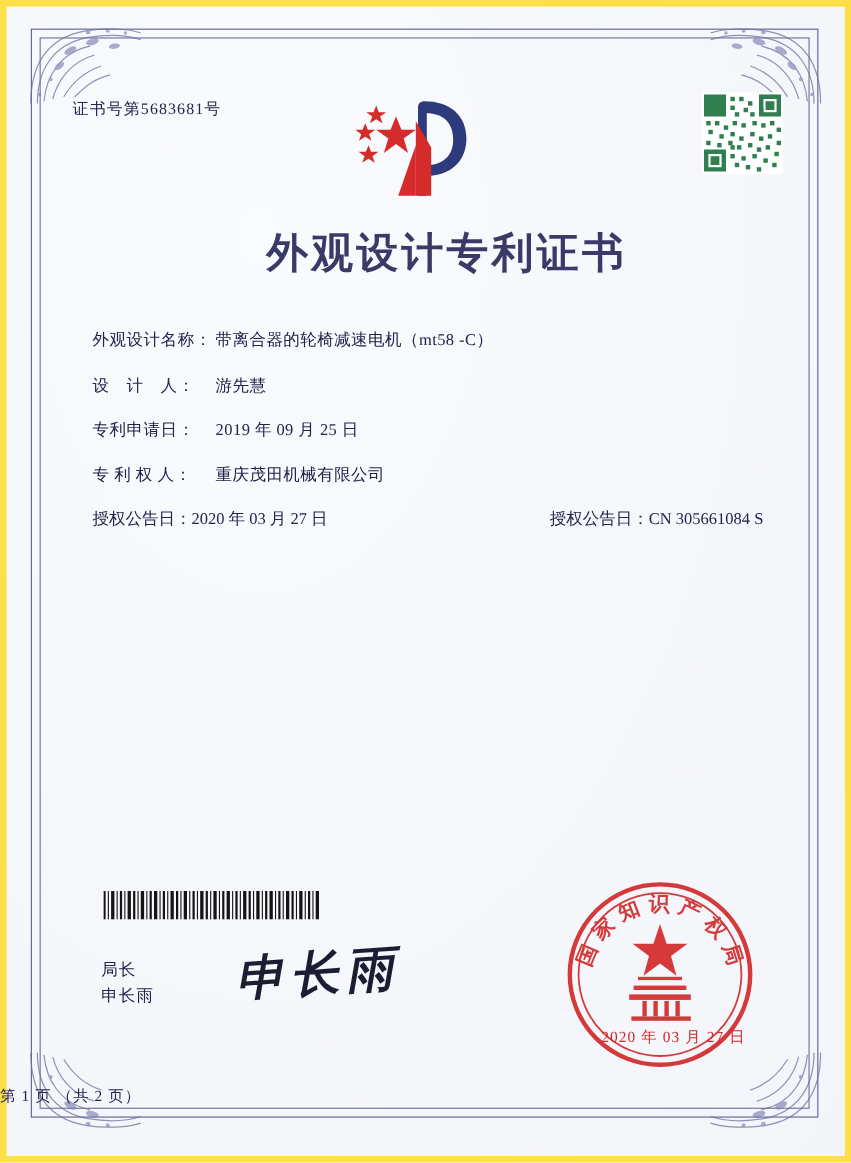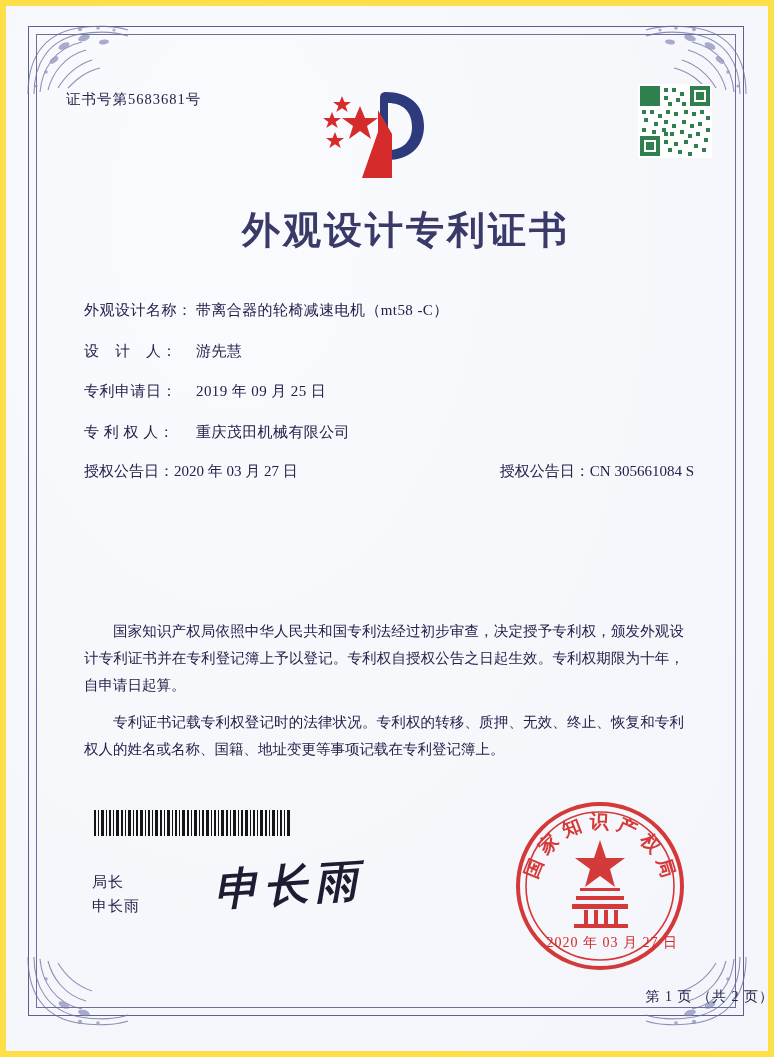--- a/index.html
+++ b/index.html
@@ -197,21 +197,21 @@
     color: #d22a2a;
     letter-spacing: 1px;
     white-space: nowrap;
   }
 
   
   .page-num {
     position: absolute;
     left: 0; right: 0;
     top: 988px;
-    text-align: right;
+    text-align: left;
     font-size: 14px;
     color: #22224a;
     letter-spacing: 1px;
   }
   .footnote {
     position: absolute;
     left: 0; right: 0;
     top: 1026px;
     text-align: center;
     font-size: 14px;
@@ -419,24 +419,20 @@
     <div class="row-pair">
       <span class="seg-left">
         <span>授权公告日：</span><span>2020 年 03 月 27 日</span>
       </span>
       <span class="seg-right">
         <span>授权公告日：</span><span>CN 305661084 S</span>
       </span>
     </div>
   </div>
 
-  <div class="paras">
-    <p>国家知识产权局依照中华人民共和国专利法经过初步审查，决定授予专利权，颁发外观设计专利证书并在专利登记簿上予以登记。专利权自授权公告之日起生效。专利权期限为十年，自申请日起算。</p>
-    <p>专利证书记载专利权登记时的法律状况。专利权的转移、质押、无效、终止、恢复和专利权人的姓名或名称、国籍、地址变更等事项记载在专利登记簿上。</p>
-  </div>
 
   <div class="barcode">
     <svg width="196" height="26" viewBox="0 0 196 26">
       <g fill="#141414">
         <rect x="0" y="0" width="2" height="26"></rect>
           <rect x="4" y="0" width="1" height="26"></rect>
         <rect x="7" y="0" width="3" height="26"></rect>
           <rect x="12" y="0" width="1" height="26"></rect>
         <rect x="15" y="0" width="2" height="26"></rect>
           <rect x="19" y="0" width="1" height="26"></rect>

